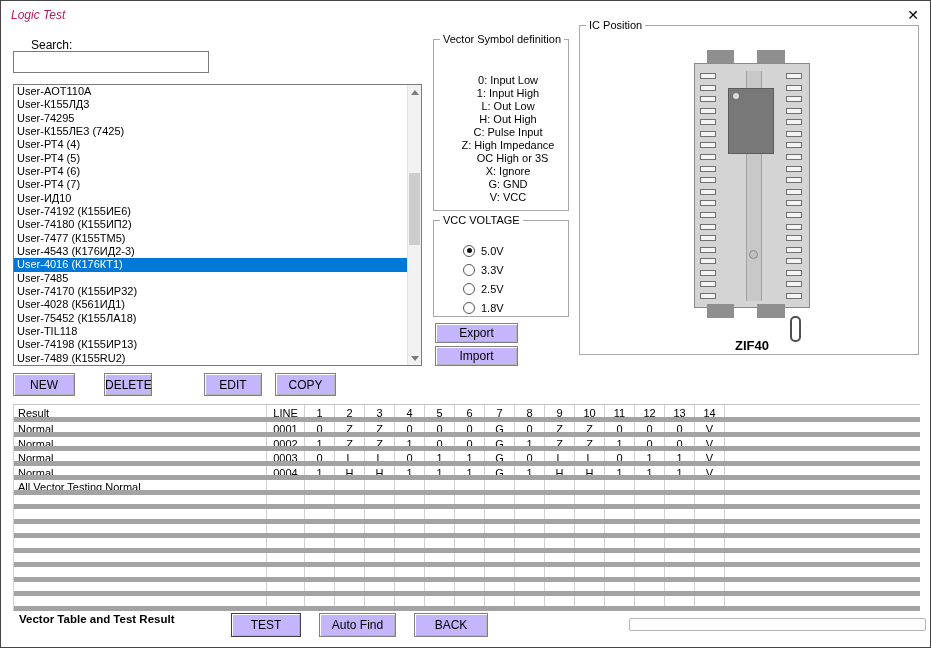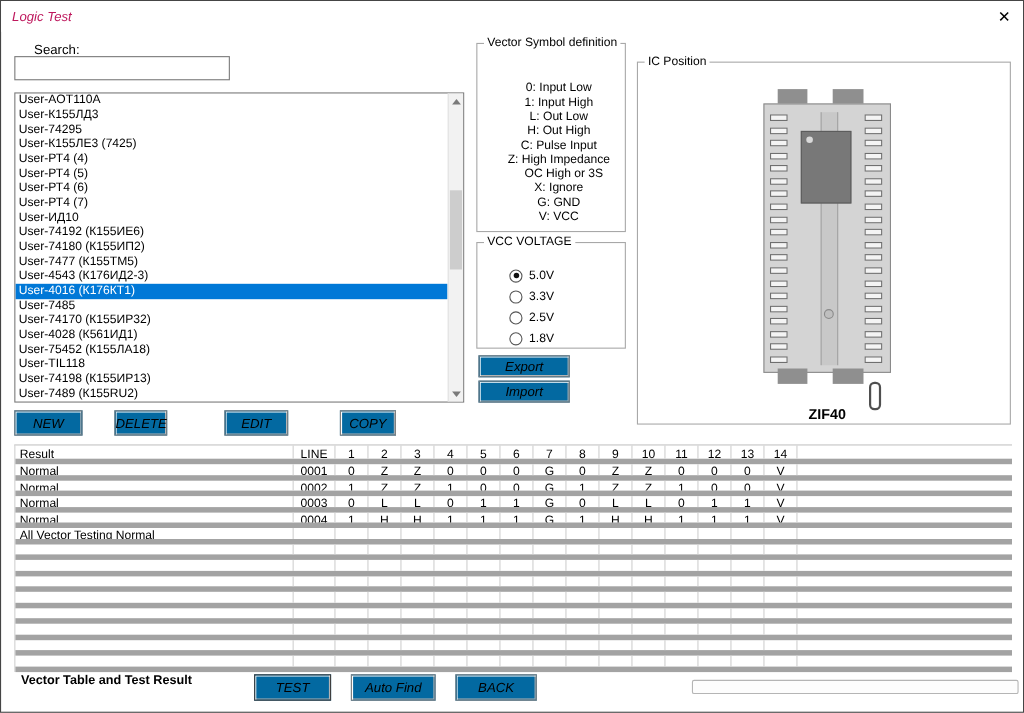--- a/index.html
+++ b/index.html
@@ -23,39 +23,39 @@
   .list-item { height:13.33px; line-height:13.4px; font-size:11px; padding-left:3px; white-space:nowrap; color:#000; }
   .list-item.selected { background:#0078d7; color:#fff; }
   .scrollbar { position:absolute; top:0; right:0; width:14px; bottom:0; background:#f2f2f2; border-left:1px solid #e2e2e2; }
   .sb-btn { position:absolute; left:0; right:0; height:14px; display:flex; align-items:center; justify-content:center; }
   .sb-up { top:0; } .sb-down { bottom:0; }
   .tri-up { width:0; height:0; border-left:4px solid transparent; border-right:4px solid transparent; border-bottom:5px solid #7a7a7a; }
   .tri-down { width:0; height:0; border-left:4px solid transparent; border-right:4px solid transparent; border-top:5px solid #7a7a7a; }
   .sb-thumb { position:absolute; left:1px; top:88px; width:11px; height:72px; background:#cdcdcd; }
 
   
-  .btn { position:absolute; background:#0369a1; border:1px solid #808080;
+  .btn { position:absolute; background:#c4b5fd; border:1px solid #808080;
          box-shadow: inset 1px 1px 0 #ffffff, inset -1px -1px 0 #b4b4b4;
-         font-size:12px; font-family:inherit; color:#000; text-align:center; cursor:pointer;font-style:italic; }
+         font-size:12px; font-family:inherit; color:#000; text-align:center; cursor:pointer; }
   .btn-new    { left:12px;  top:372px; width:62px; height:23px; }
   .btn-delete { left:103px; top:372px; width:48px; height:23px; }
   .btn-edit   { left:203px; top:372px; width:58px; height:23px; }
-  .btn-copy   { left:308px; top:372px; width:51px; height:23px; }
+  .btn-copy   { left:274px; top:372px; width:61px; height:23px; }
   .btn-export { left:434px; top:322px; width:83px; height:20px; }
   .btn-import { left:434px; top:345px; width:83px; height:20px; }
   .btn-test     { left:230px; top:612px; width:70px; height:24px; border:1px solid #3f3f3f; }
   .btn-autofind { left:318px; top:612px; width:77px; height:24px; }
   .btn-back     { left:413px; top:612px; width:74px; height:24px; }
 
   
   .group { position:absolute; border:1px solid #a8a8a8; background:#fff; }
   .group-label { position:absolute; top:-7px; left:6px; background:#fff; padding:0 3px; font-size:11px; white-space:nowrap; }
   .group-vector { left:432px; top:38px; width:136px; height:172px;text-align:center; }
   .group-vcc    { left:432px; top:219px; width:136px; height:97px; }
-  .group-ic     { left:578px; top:55px; width:340px; height:330px; }
+  .group-ic     { left:578px; top:24px; width:340px; height:330px; }
 
   .vs-lines { margin:34px 0 0 14px; }
   .vs-line { font-size:11px; line-height:13px; white-space:pre; }
 
   .vcc-options { margin:20px 0 0 29px;text-align:center; }
   .radio-row { display:flex; align-items:center; height:19px; cursor:pointer; }
   .radio { width:12px; height:12px; border:1px solid #555; border-radius:50%; background:#fff; position:relative; margin-right:6px; flex:0 0 auto; }
   .radio.checked::after { content:""; position:absolute; left:2.5px; top:2.5px; width:5px; height:5px; border-radius:50%; background:#111; }
   .radio-label { font-size:11px; }
 

